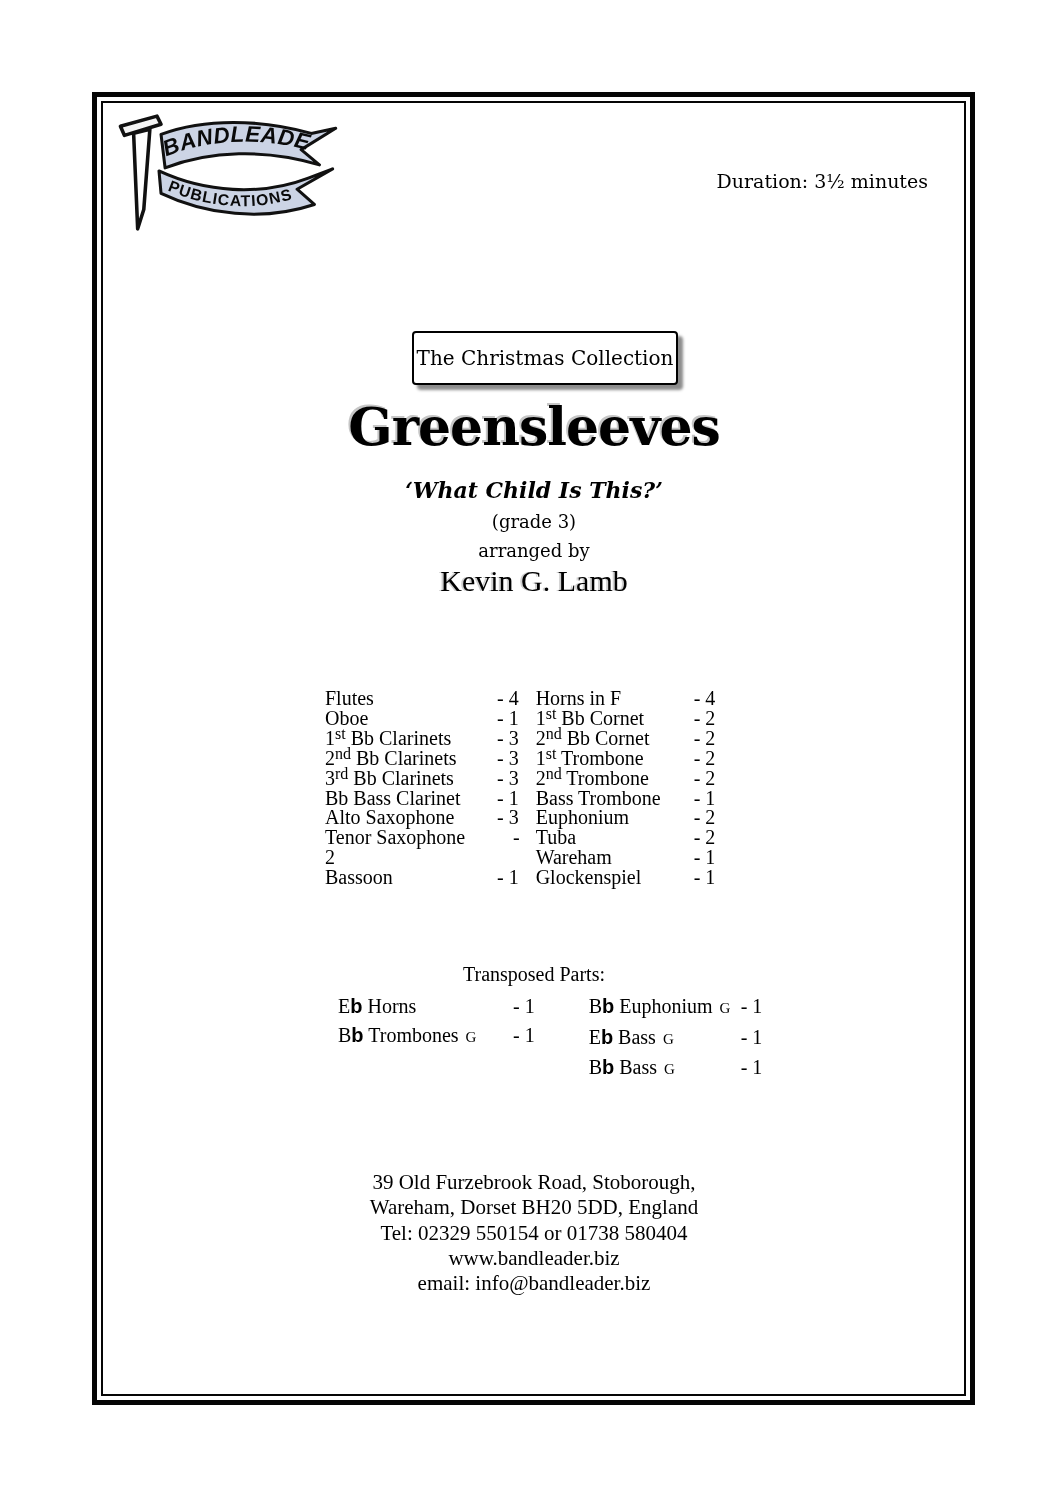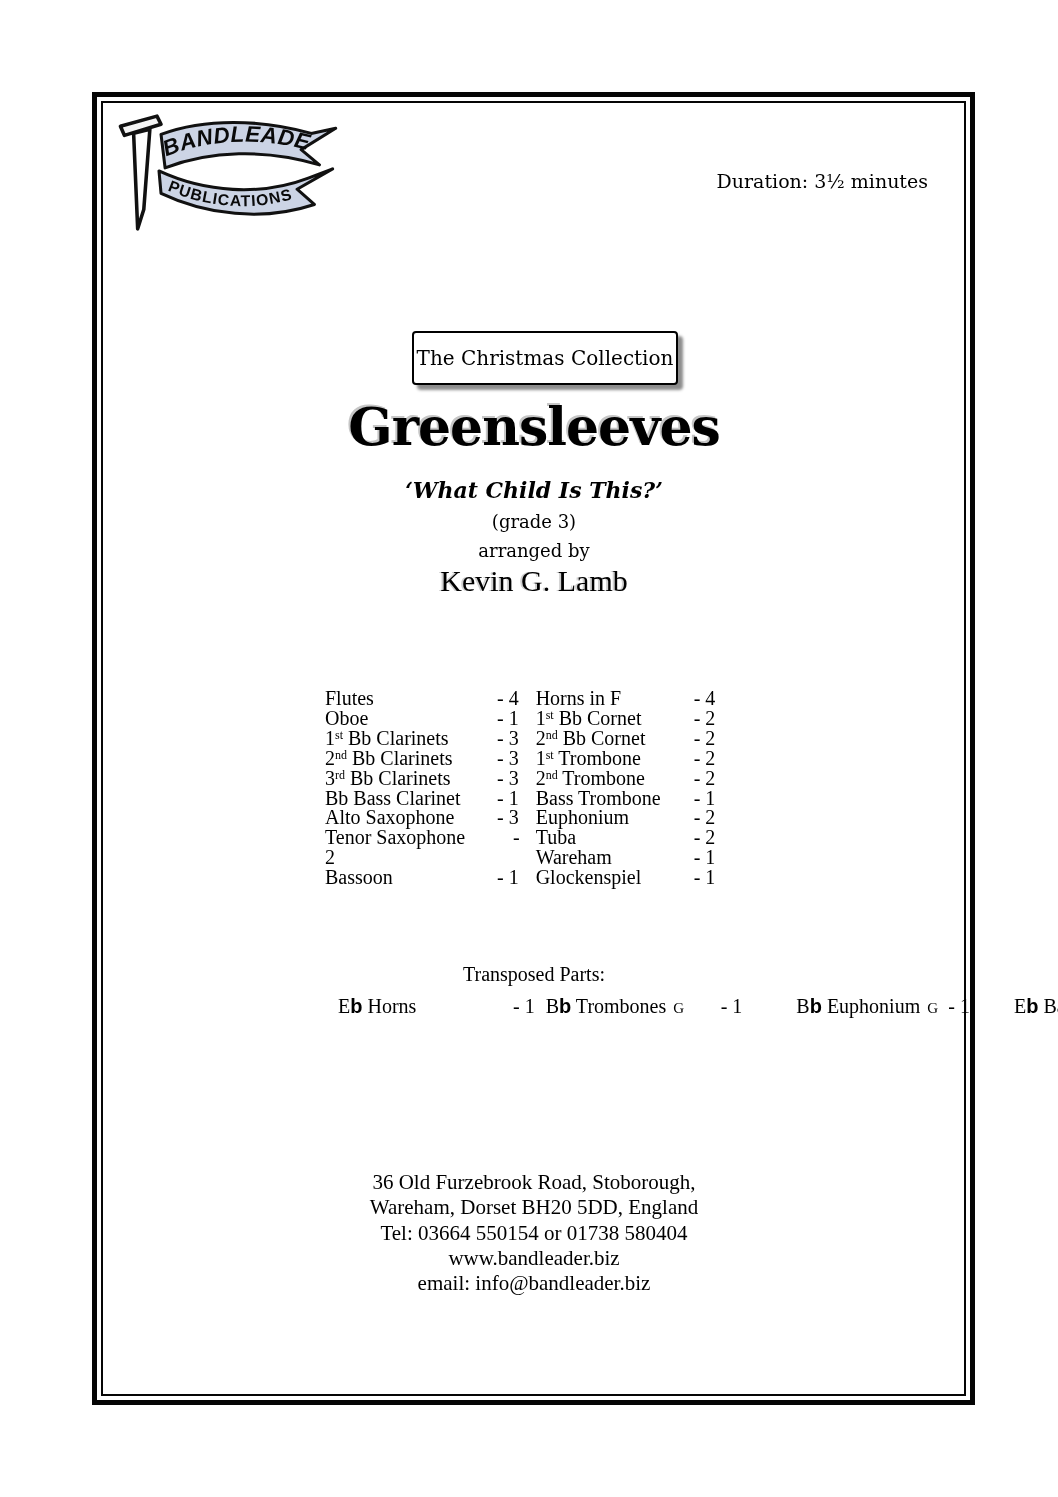--- a/index.html
+++ b/index.html
@@ -32,26 +32,26 @@
   .arranged{top:540px;font-family:"DejaVu Serif",serif;font-size:18px;}
   .arranger{top:564px;font-family:"Liberation Serif",serif;font-size:30px;text-shadow:-2px 0 0 #d0d0d0;}
 
   .instr-heading{top:648px;font-family:"Liberation Serif",serif;font-weight:bold;font-size:21px;}
   .instr-table{position:absolute;left:325px;top:689px;display:flex;gap:16px;
     font-family:Liberation Serif, serif;font-size:20px;line-height:19.9px;}
   .icol{display:flex;flex-direction:column;}
   .irow{display:flex;white-space:nowrap;}
   #icol-left .iname{min-width:172px;}
   #icol-right .iname{min-width:158px;}
-  sup{font-size:12px;line-height:0;vertical-align:6px;}
+  sup{font-size:16px;line-height:0;vertical-align:6px;}
 
   .trans-heading{top:963px;font-family:"Liberation Serif",serif;font-size:20px;}
   .trans-table{position:absolute;left:338px;top:992px;display:flex;gap:21px;
     font-family:"Liberation Serif",serif;font-size:20px;line-height:28.5px;}
-  .tcol{display:flex;flex-direction:row;gap:11px;}
+  .tcol{display:flex;flex-direction:column;}
   .trow{display:flex;white-space:nowrap;}
   #tcol-left .tname{min-width:175px;}
   #tcol-right .tname{min-width:152px;margin-left:33px;}
   .flat{font-family:"Liberation Sans",sans-serif;font-weight:600;}
   .gmark{font-size:15px;margin-left:7px;}
 
   .footer{position:absolute;left:93px;top:1170px;width:882px;text-align:center;
     font-family:"Liberation Serif",serif;}
   .company{font-size:25px;text-shadow:2px 1px 0 #c9c9c9;margin-bottom:7px;}
   .fline{font-size:21px;line-height:25.3px;}
@@ -203,20 +203,20 @@
           <span class="tcount">- 1</span>
         </div>
         <div class="trow">
           <span class="tname">B<span class="flat">b</span> Bass<span class="gmark">G</span></span>
           <span class="tcount">- 1</span>
         </div>
       </div>
   </div>
 
   <div class="footer">
-    <div class="fline">36 Old Furzebrook Road, Stoborough,</div>
+    <div class="fline">39 Old Furzebrook Road, Stoborough,</div>
     <div class="fline">Wareham, Dorset BH20 5DD, England</div>
-    <div class="fline">Tel: 03664 550154 or 01738 580404</div>
+    <div class="fline">Tel: 02329 550154 or 01738 580404</div>
     <div class="fline">www.bandleader.biz</div>
     <div class="fline">email: info@bandleader.biz</div>
   </div>
 
 </div>
 
 </body></html>

